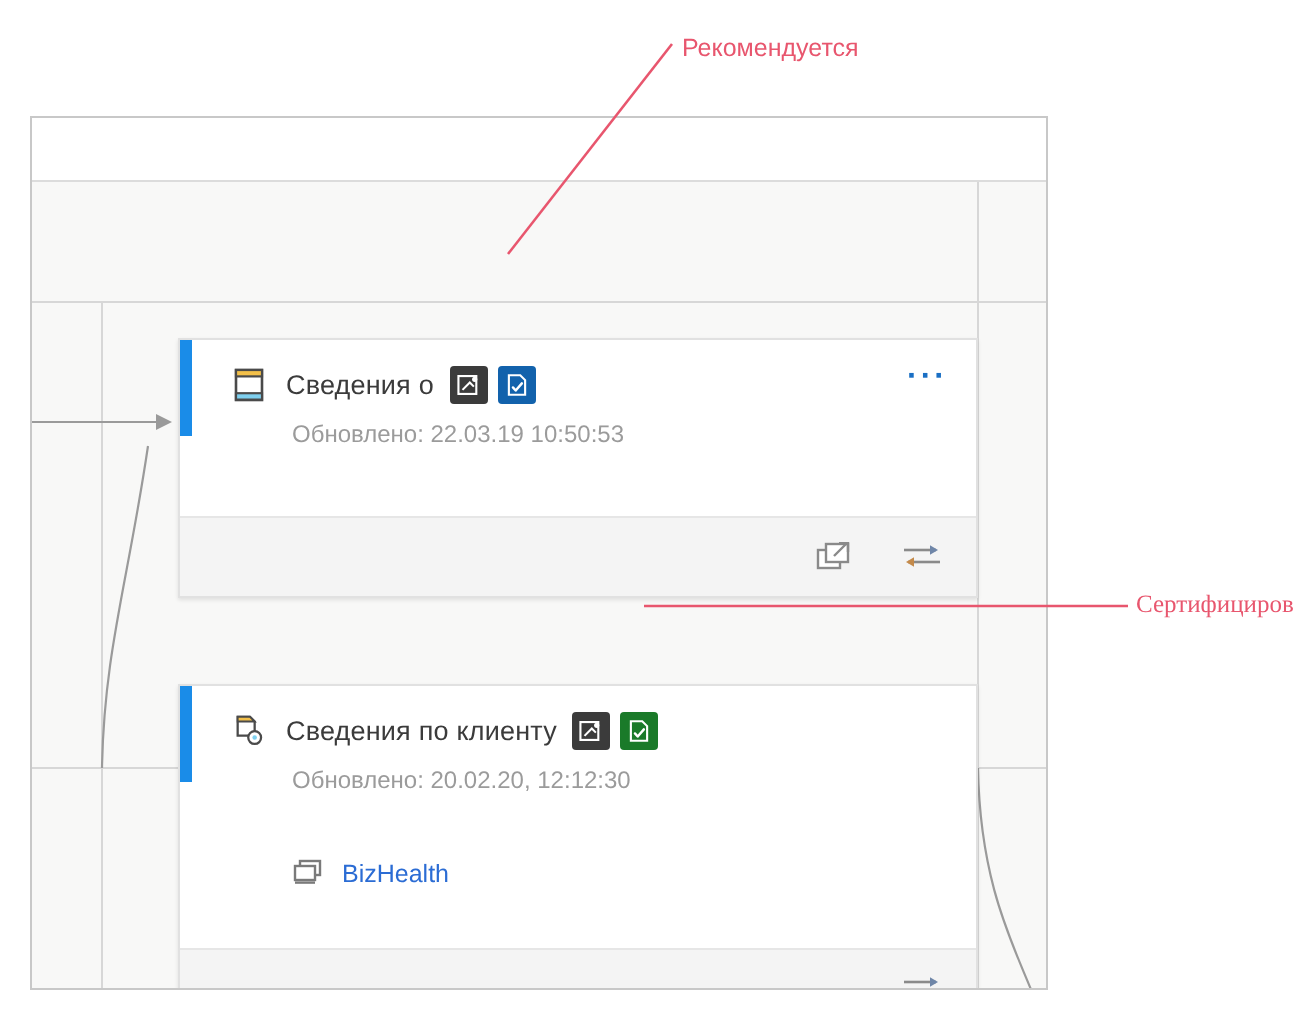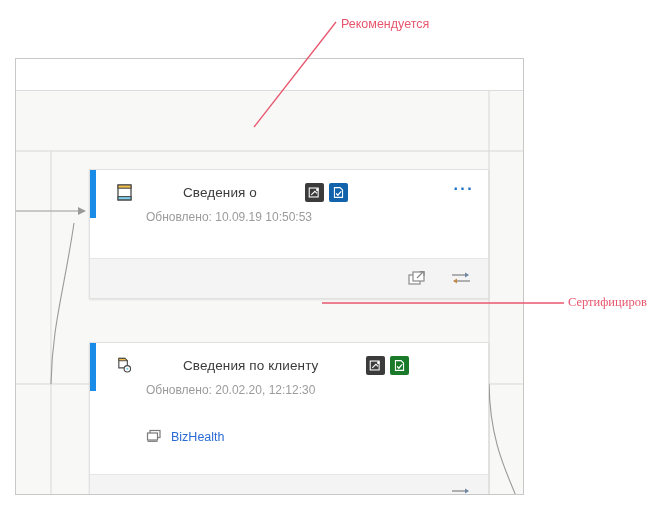--- a/index.html
+++ b/index.html
@@ -40,21 +40,21 @@
   #card-dataflow{left:73px;top:110px;width:400px;height:130px;}
   #card-dataset {left:73px;top:283px;width:400px;height:173px;}
 
   .card-accent{
     position:absolute;left:0;top:0;width:6px;height:48px;background:#1a8ce8;
   }
   .card-body{position:relative;padding:0 14px 0 0;}
 
   .card-header{
     display:flex;align-items:center;
-    height:44px;padding-left:25px;gap:40px;
+    height:44px;padding-left:25px;
   }
   .card-type-icon{
     width:18px;height:18px;flex:0 0 18px;margin-right:10px;
     display:flex;align-items:center;justify-content:center;
   }
   .card-title{
     font-size:13.5px;color:#3b3b3b;white-space:nowrap;
     letter-spacing:.1px;
   }
   .badges{display:flex;align-items:center;margin-left:8px;gap:5px;}
@@ -153,21 +153,21 @@
             <svg width="13" height="13" viewBox="0 0 16 16" xmlns="http://www.w3.org/2000/svg">
               <path d="M3 2 H10 L13 5 V14 H3 Z" fill="none" stroke="#ffffff" stroke-width="1.3"></path>
               <path d="M5.5 9.5 L7.2 11.4 L11 7" fill="none" stroke="#ffffff" stroke-width="1.5" stroke-linecap="round" stroke-linejoin="round"></path>
             </svg>
           </span>
         </span>
 
         <span class="card-more">···</span>
       </div>
 
-      <div class="card-sub">Обновлено: 10.09.19 10:50:53</div>
+      <div class="card-sub">Обновлено: 22.03.19 10:50:53</div>
     </div>
 
     <div class="card-footer">
       <span class="footer-icon">
         <svg width="20" height="18" viewBox="0 0 20 18" xmlns="http://www.w3.org/2000/svg">
           <rect x="1" y="5" width="11" height="9" fill="#ffffff" stroke="#8a8a8a" stroke-width="1.2"></rect>
           <rect x="5" y="2" width="11" height="9" fill="#ffffff" stroke="#8a8a8a" stroke-width="1.2"></rect>
           <path d="M9 8 L15 2" stroke="#8a8a8a" stroke-width="1.2"></path>
           <path d="M11.5 1.6 L16 1.6 L16 6" fill="none" stroke="#8a8a8a" stroke-width="1.2"></path>
         </svg>

